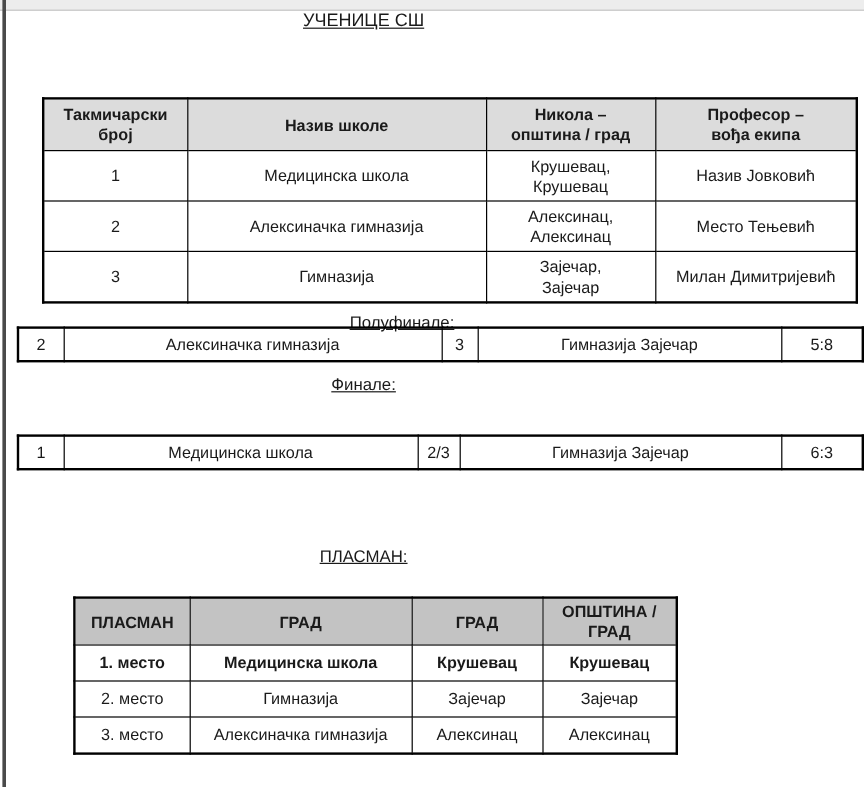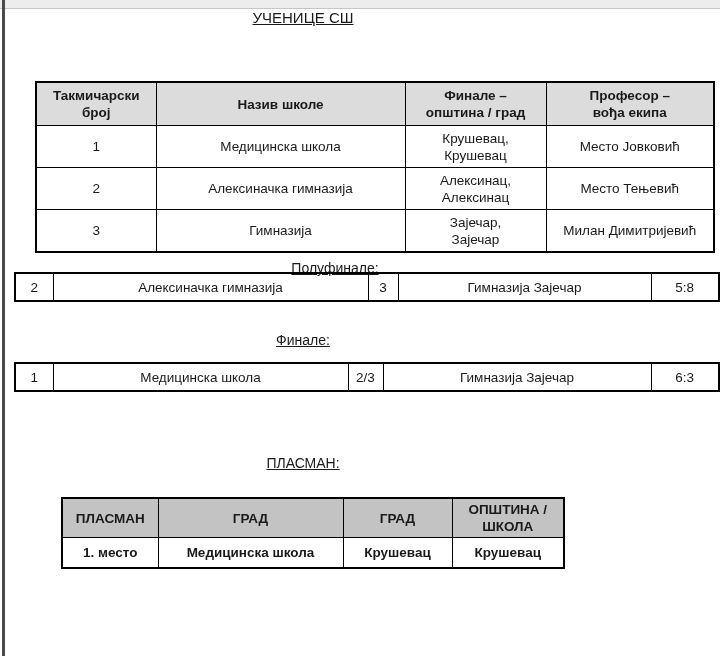--- a/index.html
+++ b/index.html
@@ -19,21 +19,21 @@
     position: absolute; left: 2px; top: 0; width: 3px; height: 656px;
     background: #4a4a4a;
   }
   .doc-heading {
     position: absolute; left: 0; width: 606px;
     text-align: center; font-weight: normal; text-decoration: underline;
     font-size: 14px; line-height: 16px;
   }
   .doc-title { top: 10px; font-size: 15px; }
   .h-semifinal { top: 260px; margin-left: 32px; }
-  .h-final { top: 332px; }
+  .h-final { top: 312px; }
   .h-placement { top: 455px; }
 
   table.doc-table {
     position: absolute;
     border-collapse: collapse; table-layout: fixed;
     border: 2px solid #000;
   }
   table.doc-table td, table.doc-table th {
     border: 1px solid #000;
     text-align: center; vertical-align: middle;
@@ -69,31 +69,31 @@
     <col style="width:120px">
       <col style="width:249px">
       <col style="width:141px">
       <col style="width:168px">
   </colgroup>
   <tbody>
       <tr>
     <th>Такмичарски
 број</th>
     <th>Назив школе</th>
-    <th>Финале –
+    <th>Никола –
 општина / град</th>
     <th>Професор –
 вођа екипа</th>
   </tr>
   <tr>
     <td>1</td>
     <td>Медицинска школа</td>
     <td>Крушевац,
 Крушевац</td>
-    <td>Место Јовковић</td>
+    <td>Назив Јовковић</td>
   </tr>
   <tr>
     <td>2</td>
     <td>Алексиначка гимназија</td>
     <td>Алексинац,
 Алексинац</td>
     <td>Место Тењевић</td>
   </tr>
   <tr>
     <td>3</td>
@@ -155,22 +155,34 @@
       <col style="width:185px">
       <col style="width:109px">
       <col style="width:112px">
   </colgroup>
   <tbody>
       <tr>
     <th>ПЛАСМАН</th>
     <th>ГРАД</th>
     <th>ГРАД</th>
     <th>ОПШТИНА /
-ШКОЛА</th>
+ГРАД</th>
   </tr>
   <tr class="bold-row">
     <td>1. место</td>
     <td>Медицинска школа</td>
     <td>Крушевац</td>
     <td>Крушевац</td>
   </tr>
+  <tr>
+    <td>2. место</td>
+    <td>Гимназија</td>
+    <td>Зајечар</td>
+    <td>Зајечар</td>
+  </tr>
+  <tr>
+    <td>3. место</td>
+    <td>Алексиначка гимназија</td>
+    <td>Алексинац</td>
+    <td>Алексинац</td>
+  </tr>
 </tbody>
   </table>
 
 </body></html>

